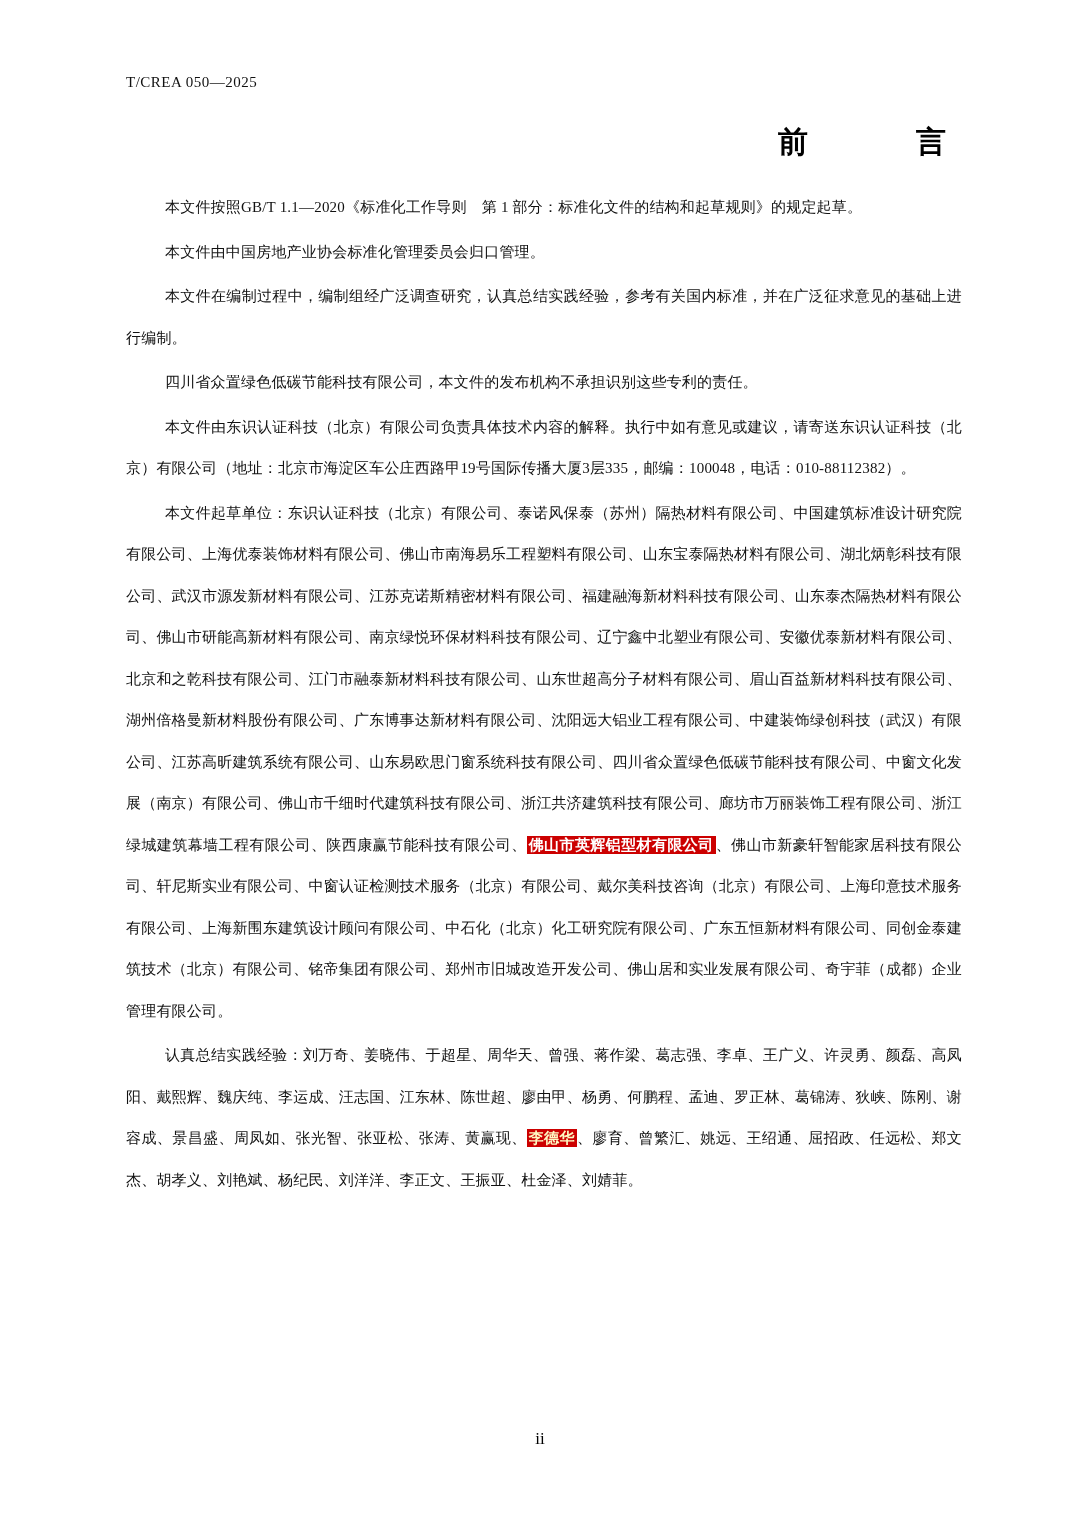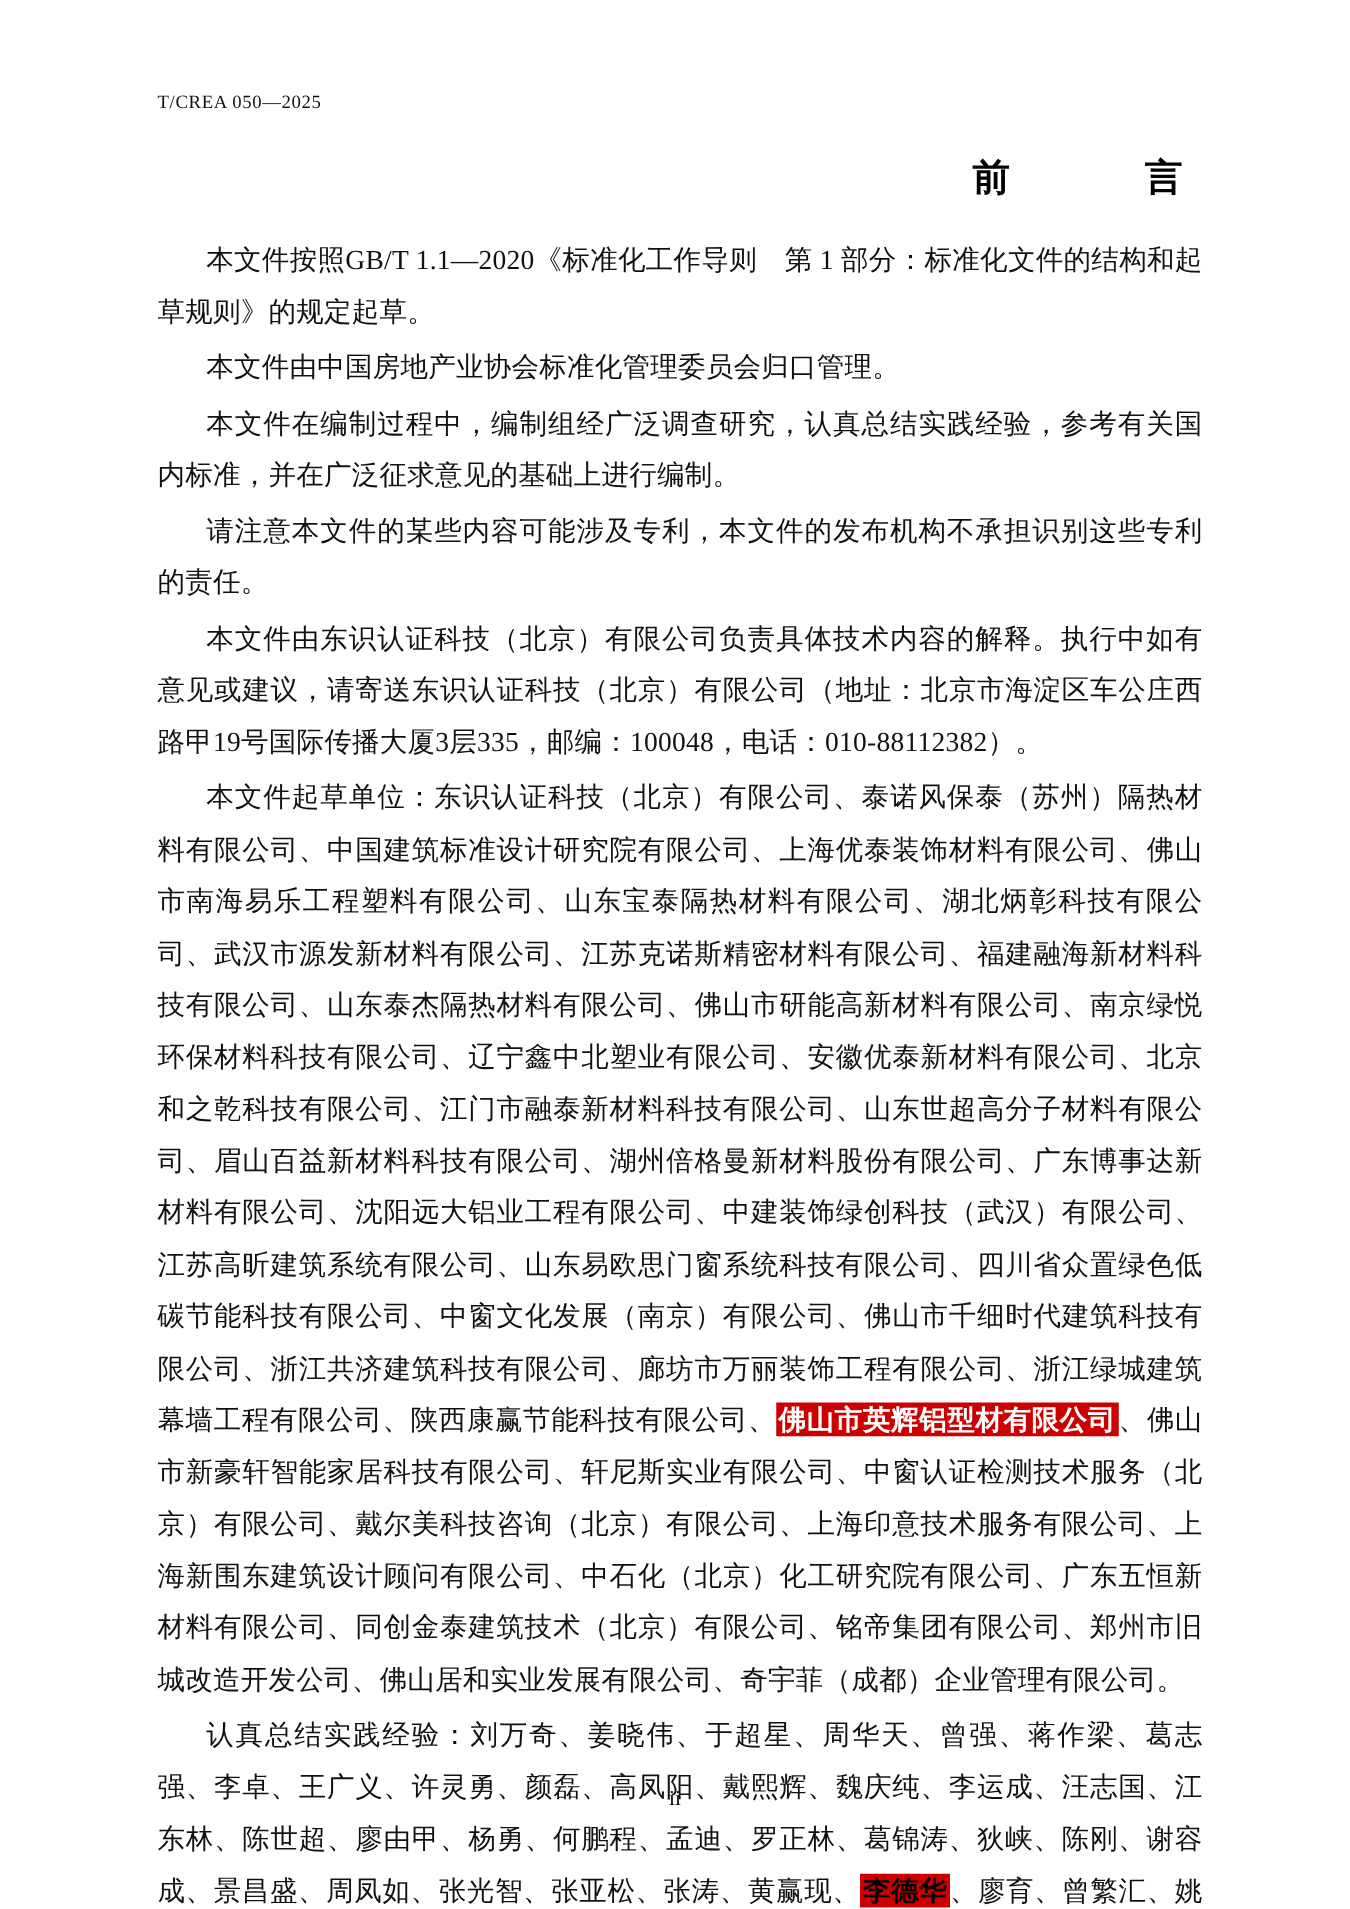--- a/index.html
+++ b/index.html
@@ -39,21 +39,21 @@
     text-align: right;
     font-size: 30px;
     font-weight: bold;
     letter-spacing: 16px;
     margin: 0 0 24px 0;
     font-family: "Liberation Serif", "DejaVu Serif", serif;
     color: #000;
   }
   p.para {
     margin: 0 0 3px 0;
-    font-size: 22px;
+    font-size: 15px;
     line-height: 41.5px;
     text-indent: 39px;
     text-align: justify;
     text-justify: inter-ideograph;
     letter-spacing: 0.2px;
     color: #111;
   }
   .hl {
     background: #cc0000;
     color: #ffffff;
@@ -76,22 +76,22 @@
 <div class="page">
 
   <div class="header">T/CREA 050—2025</div>
 
   <div class="doc-body">
     <h1 class="title">前　　言</h1>
     <div id="paragraphs">
         <p class="para"><span>本文件按照GB/T 1.1—2020《标准化工作导则　第 1 部分：标准化文件的结构和起草规则》的规定起草。</span></p>
         <p class="para"><span>本文件由中国房地产业协会标准化管理委员会归口管理。</span></p>
         <p class="para"><span>本文件在编制过程中，编制组经广泛调查研究，认真总结实践经验，参考有关国内标准，并在广泛征求意见的基础上进行编制。</span></p>
-        <p class="para"><span>请注意本文件的某些内容可能涉及专利，本文件的发布机构不承担识别这些专利的责任。</span></p>
+        <p class="para"><span>四川省众置绿色低碳节能科技有限公司，本文件的发布机构不承担识别这些专利的责任。</span></p>
         <p class="para"><span>本文件由东识认证科技（北京）有限公司负责具体技术内容的解释。执行中如有意见或建议，请寄送东识认证科技（北京）有限公司（地址：北京市海淀区车公庄西路甲19号国际传播大厦3层335，邮编：100048，电话：010-88112382）。</span></p>
         <p class="para"><span>本文件起草单位：东识认证科技（北京）有限公司、泰诺风保泰（苏州）隔热材料有限公司、中国建筑标准设计研究院有限公司、上海优泰装饰材料有限公司、佛山市南海易乐工程塑料有限公司、山东宝泰隔热材料有限公司、湖北炳彰科技有限公司、武汉市源发新材料有限公司、江苏克诺斯精密材料有限公司、福建融海新材料科技有限公司、山东泰杰隔热材料有限公司、佛山市研能高新材料有限公司、南京绿悦环保材料科技有限公司、辽宁鑫中北塑业有限公司、安徽优泰新材料有限公司、北京和之乾科技有限公司、江门市融泰新材料科技有限公司、山东世超高分子材料有限公司、眉山百益新材料科技有限公司、湖州倍格曼新材料股份有限公司、广东博事达新材料有限公司、沈阳远大铝业工程有限公司、中建装饰绿创科技（武汉）有限公司、江苏高昕建筑系统有限公司、山东易欧思门窗系统科技有限公司、四川省众置绿色低碳节能科技有限公司、中窗文化发展（南京）有限公司、佛山市千细时代建筑科技有限公司、浙江共济建筑科技有限公司、廊坊市万丽装饰工程有限公司、浙江绿城建筑幕墙工程有限公司、陕西康赢节能科技有限公司、</span><span class="hl" style="background: rgb(204, 0, 0); color: rgb(255, 255, 255);">佛山市英辉铝型材有限公司</span><span>、佛山市新豪轩智能家居科技有限公司、轩尼斯实业有限公司、中窗认证检测技术服务（北京）有限公司、戴尔美科技咨询（北京）有限公司、上海印意技术服务有限公司、上海新围东建筑设计顾问有限公司、中石化（北京）化工研究院有限公司、广东五恒新材料有限公司、同创金泰建筑技术（北京）有限公司、铭帝集团有限公司、郑州市旧城改造开发公司、佛山居和实业发展有限公司、奇宇菲（成都）企业管理有限公司。</span></p>
-        <p class="para"><span>认真总结实践经验：刘万奇、姜晓伟、于超星、周华天、曾强、蒋作梁、葛志强、李卓、王广义、许灵勇、颜磊、高凤阳、戴熙辉、魏庆纯、李运成、汪志国、江东林、陈世超、廖由甲、杨勇、何鹏程、孟迪、罗正林、葛锦涛、狄峡、陈刚、谢容成、景昌盛、周凤如、张光智、张亚松、张涛、黄赢现、</span><span class="hl" style="background: rgb(204, 0, 0); color: #000000;">李德华</span><span>、廖育、曾繁汇、姚远、王绍通、屈招政、任远松、郑文杰、胡孝义、刘艳斌、杨纪民、刘洋洋、李正文、王振亚、杜金泽、刘婧菲。</span></p>
+        <p class="para"><span>认真总结实践经验：刘万奇、姜晓伟、于超星、周华天、曾强、蒋作梁、葛志强、李卓、王广义、许灵勇、颜磊、高凤阳、戴熙辉、魏庆纯、李运成、汪志国、江东林、陈世超、廖由甲、杨勇、何鹏程、孟迪、罗正林、葛锦涛、狄峡、陈刚、谢容成、景昌盛、周凤如、张光智、张亚松、张涛、黄赢现、</span><span class="hl" style="background: rgb(204, 0, 0); color: #fef9c3;">李德华</span><span>、廖育、曾繁汇、姚远、王绍通、屈招政、任远松、郑文杰、胡孝义、刘艳斌、杨纪民、刘洋洋、李正文、王振亚、杜金泽、刘婧菲。</span></p>
       </div>
   </div>
 
   <div class="footer">ii</div>
 
 </div>
 
 </body></html>

